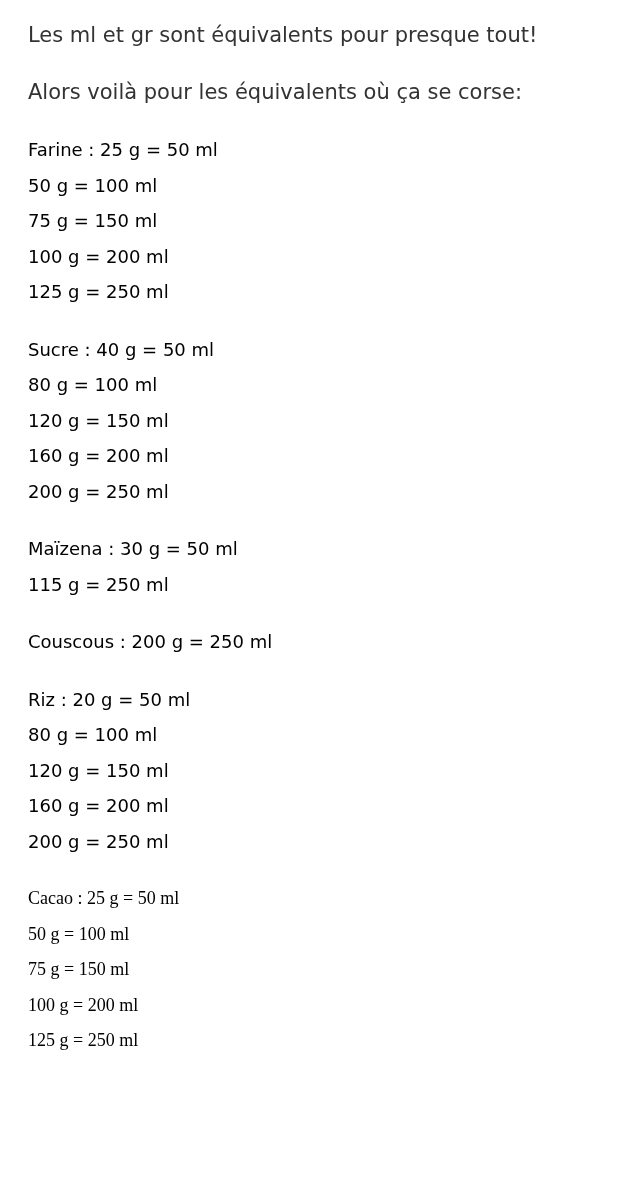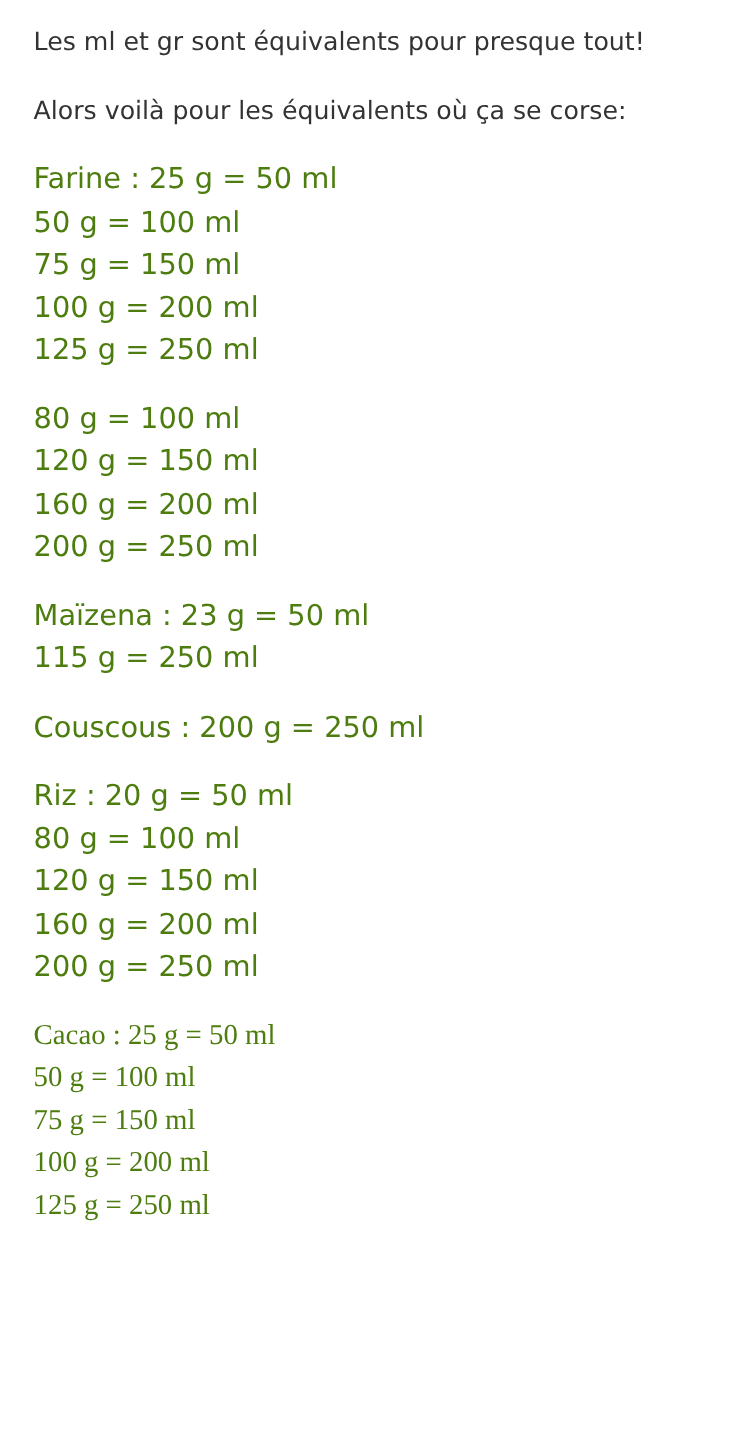--- a/index.html
+++ b/index.html
@@ -26,23 +26,23 @@
     line-height: 35px;
     color: #333333;
     margin: 0 0 22px 0;
     max-width: 560px;
     word-wrap: break-word;
   }
   .block {
     margin: 0 0 22px 0;
   }
   .block .line {
-    font-size: 24px;
+    font-size: 18px;
     line-height: 35.5px;
-    color: #4d7c0f;
+    color: #000000;
     white-space: pre;
   }
   .block:last-child {
     margin-bottom: 0;
     font-family: Liberation Serif, serif;
   }
 </style>
 </head>
 <body>
 
@@ -53,28 +53,29 @@
 
   <div class="block">
     <div class="line">Farine : 25 g = 50 ml</div>
     <div class="line">50 g = 100 ml</div>
     <div class="line">75 g = 150 ml</div>
     <div class="line">100 g = 200 ml</div>
     <div class="line">125 g = 250 ml</div>
   </div>
 
   <div class="block">
+    <div class="line">Sucre : 40 g = 50 ml</div>
     <div class="line">80 g = 100 ml</div>
     <div class="line">120 g = 150 ml</div>
     <div class="line">160 g = 200 ml</div>
     <div class="line">200 g = 250 ml</div>
   </div>
 
   <div class="block">
-    <div class="line">Maïzena : 23 g = 50 ml</div>
+    <div class="line">Maïzena : 30 g = 50 ml</div>
     <div class="line">115 g = 250 ml</div>
   </div>
 
   <div class="block">
     <div class="line">Couscous : 200 g = 250 ml</div>
   </div>
 
   <div class="block">
     <div class="line">Riz : 20 g = 50 ml</div>
     <div class="line">80 g = 100 ml</div>

